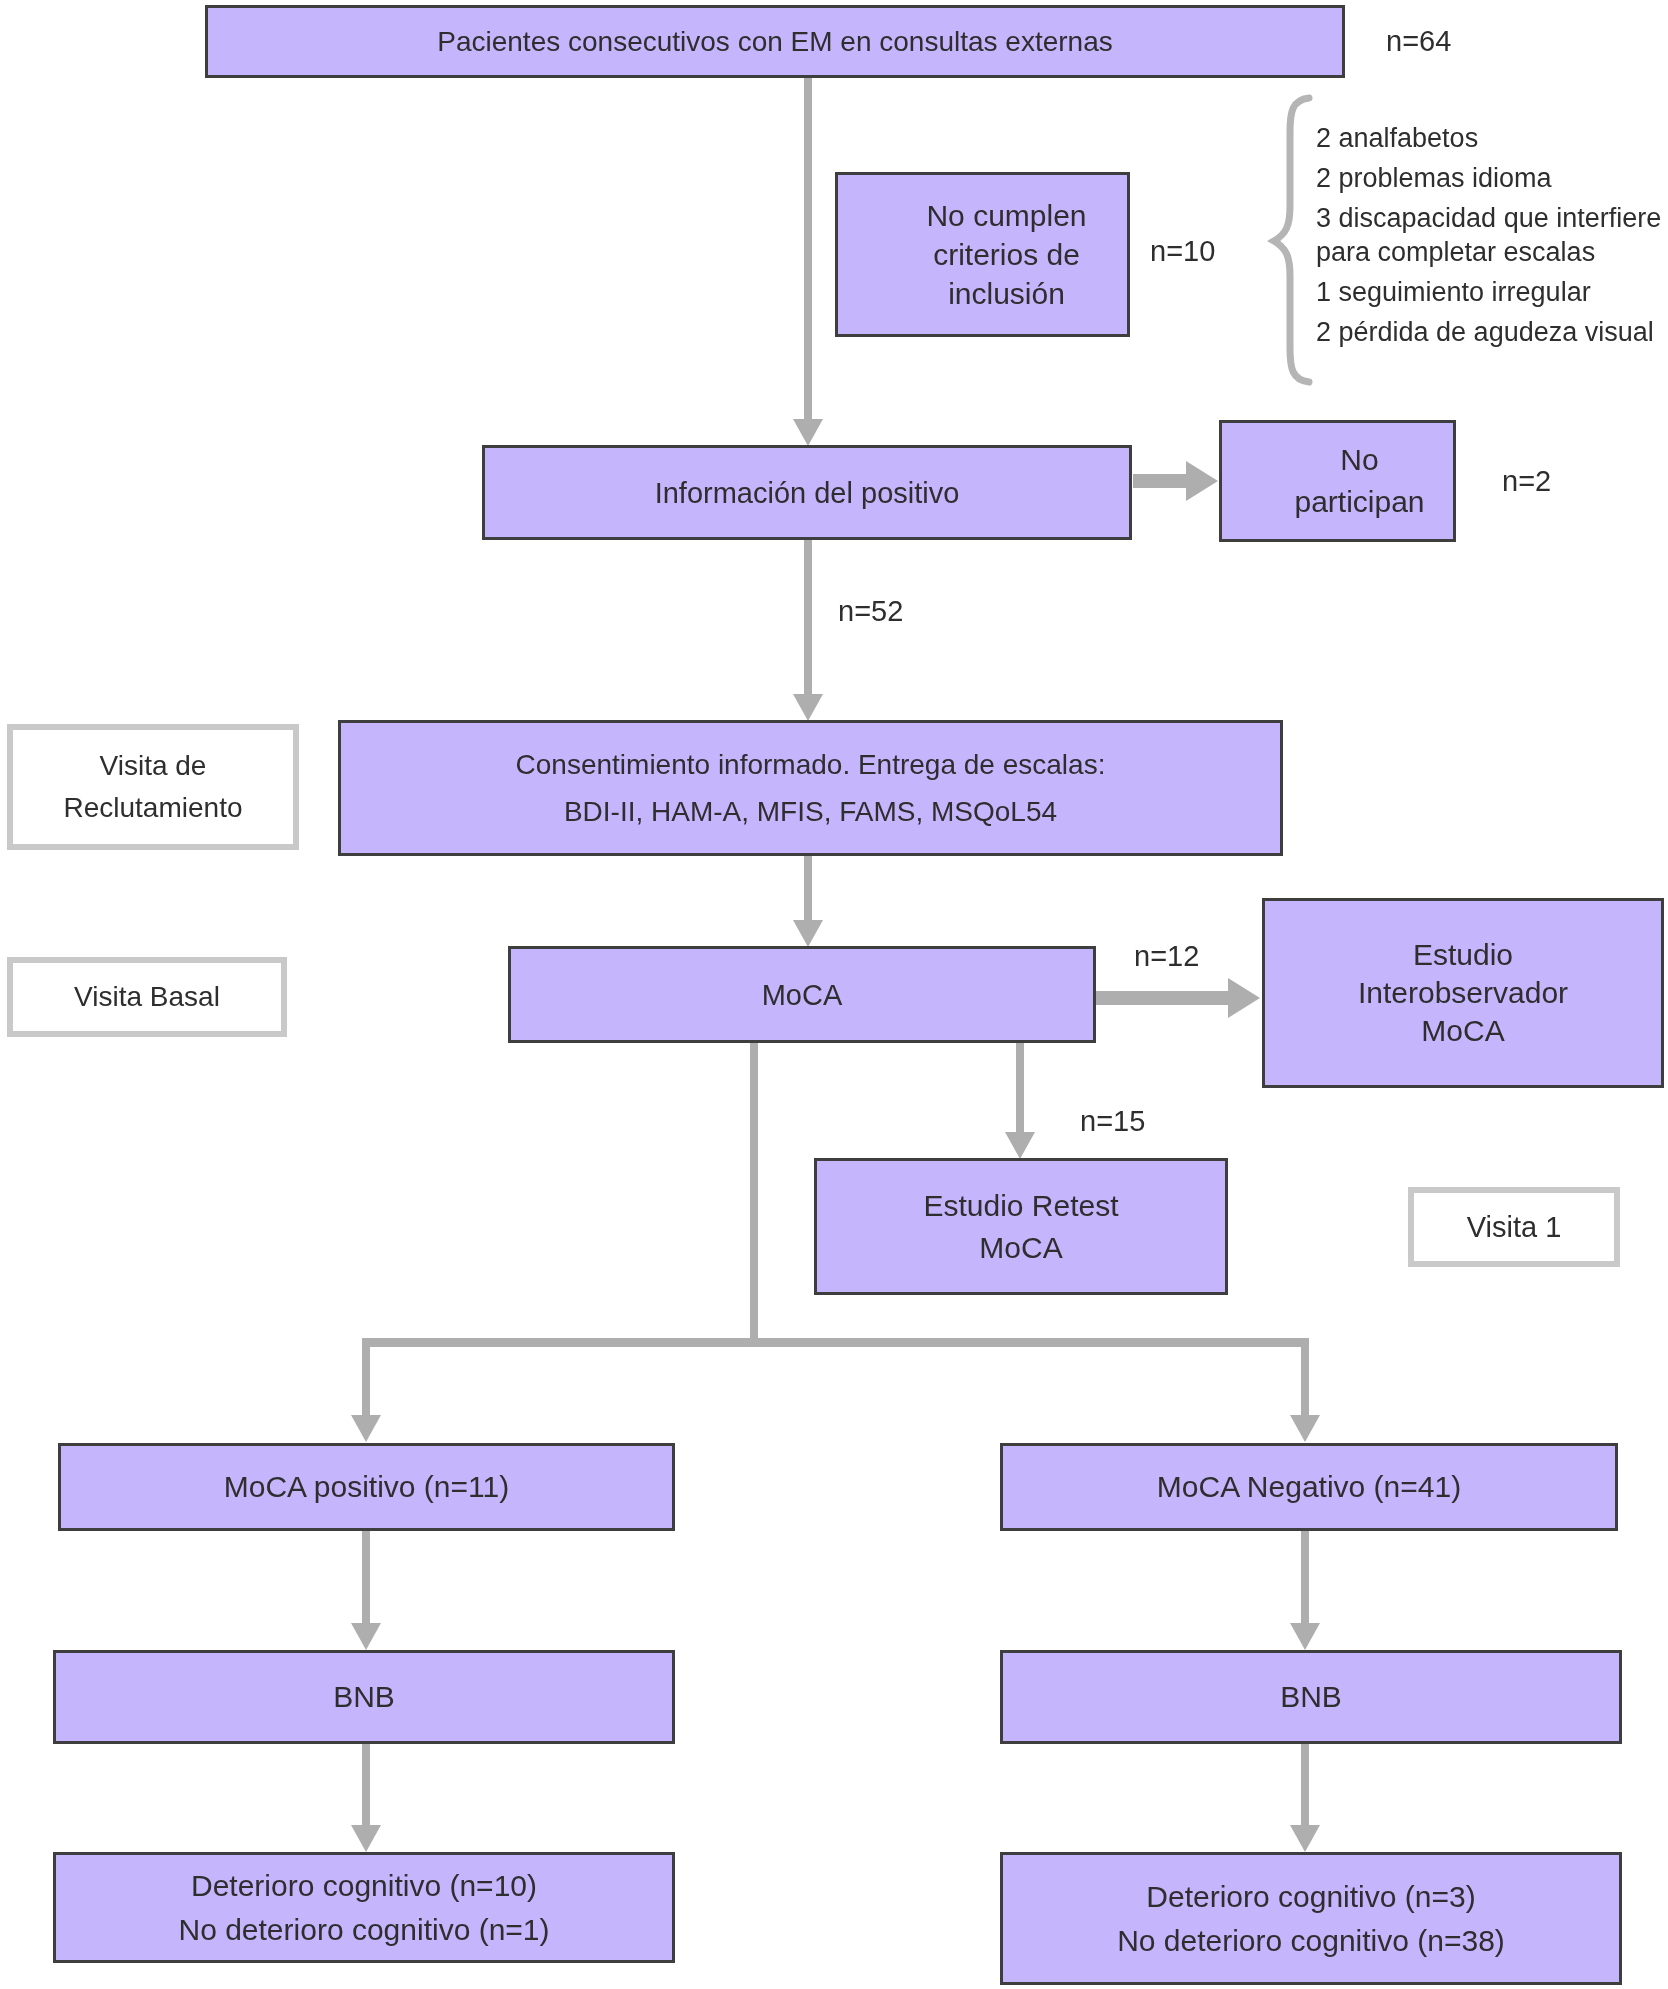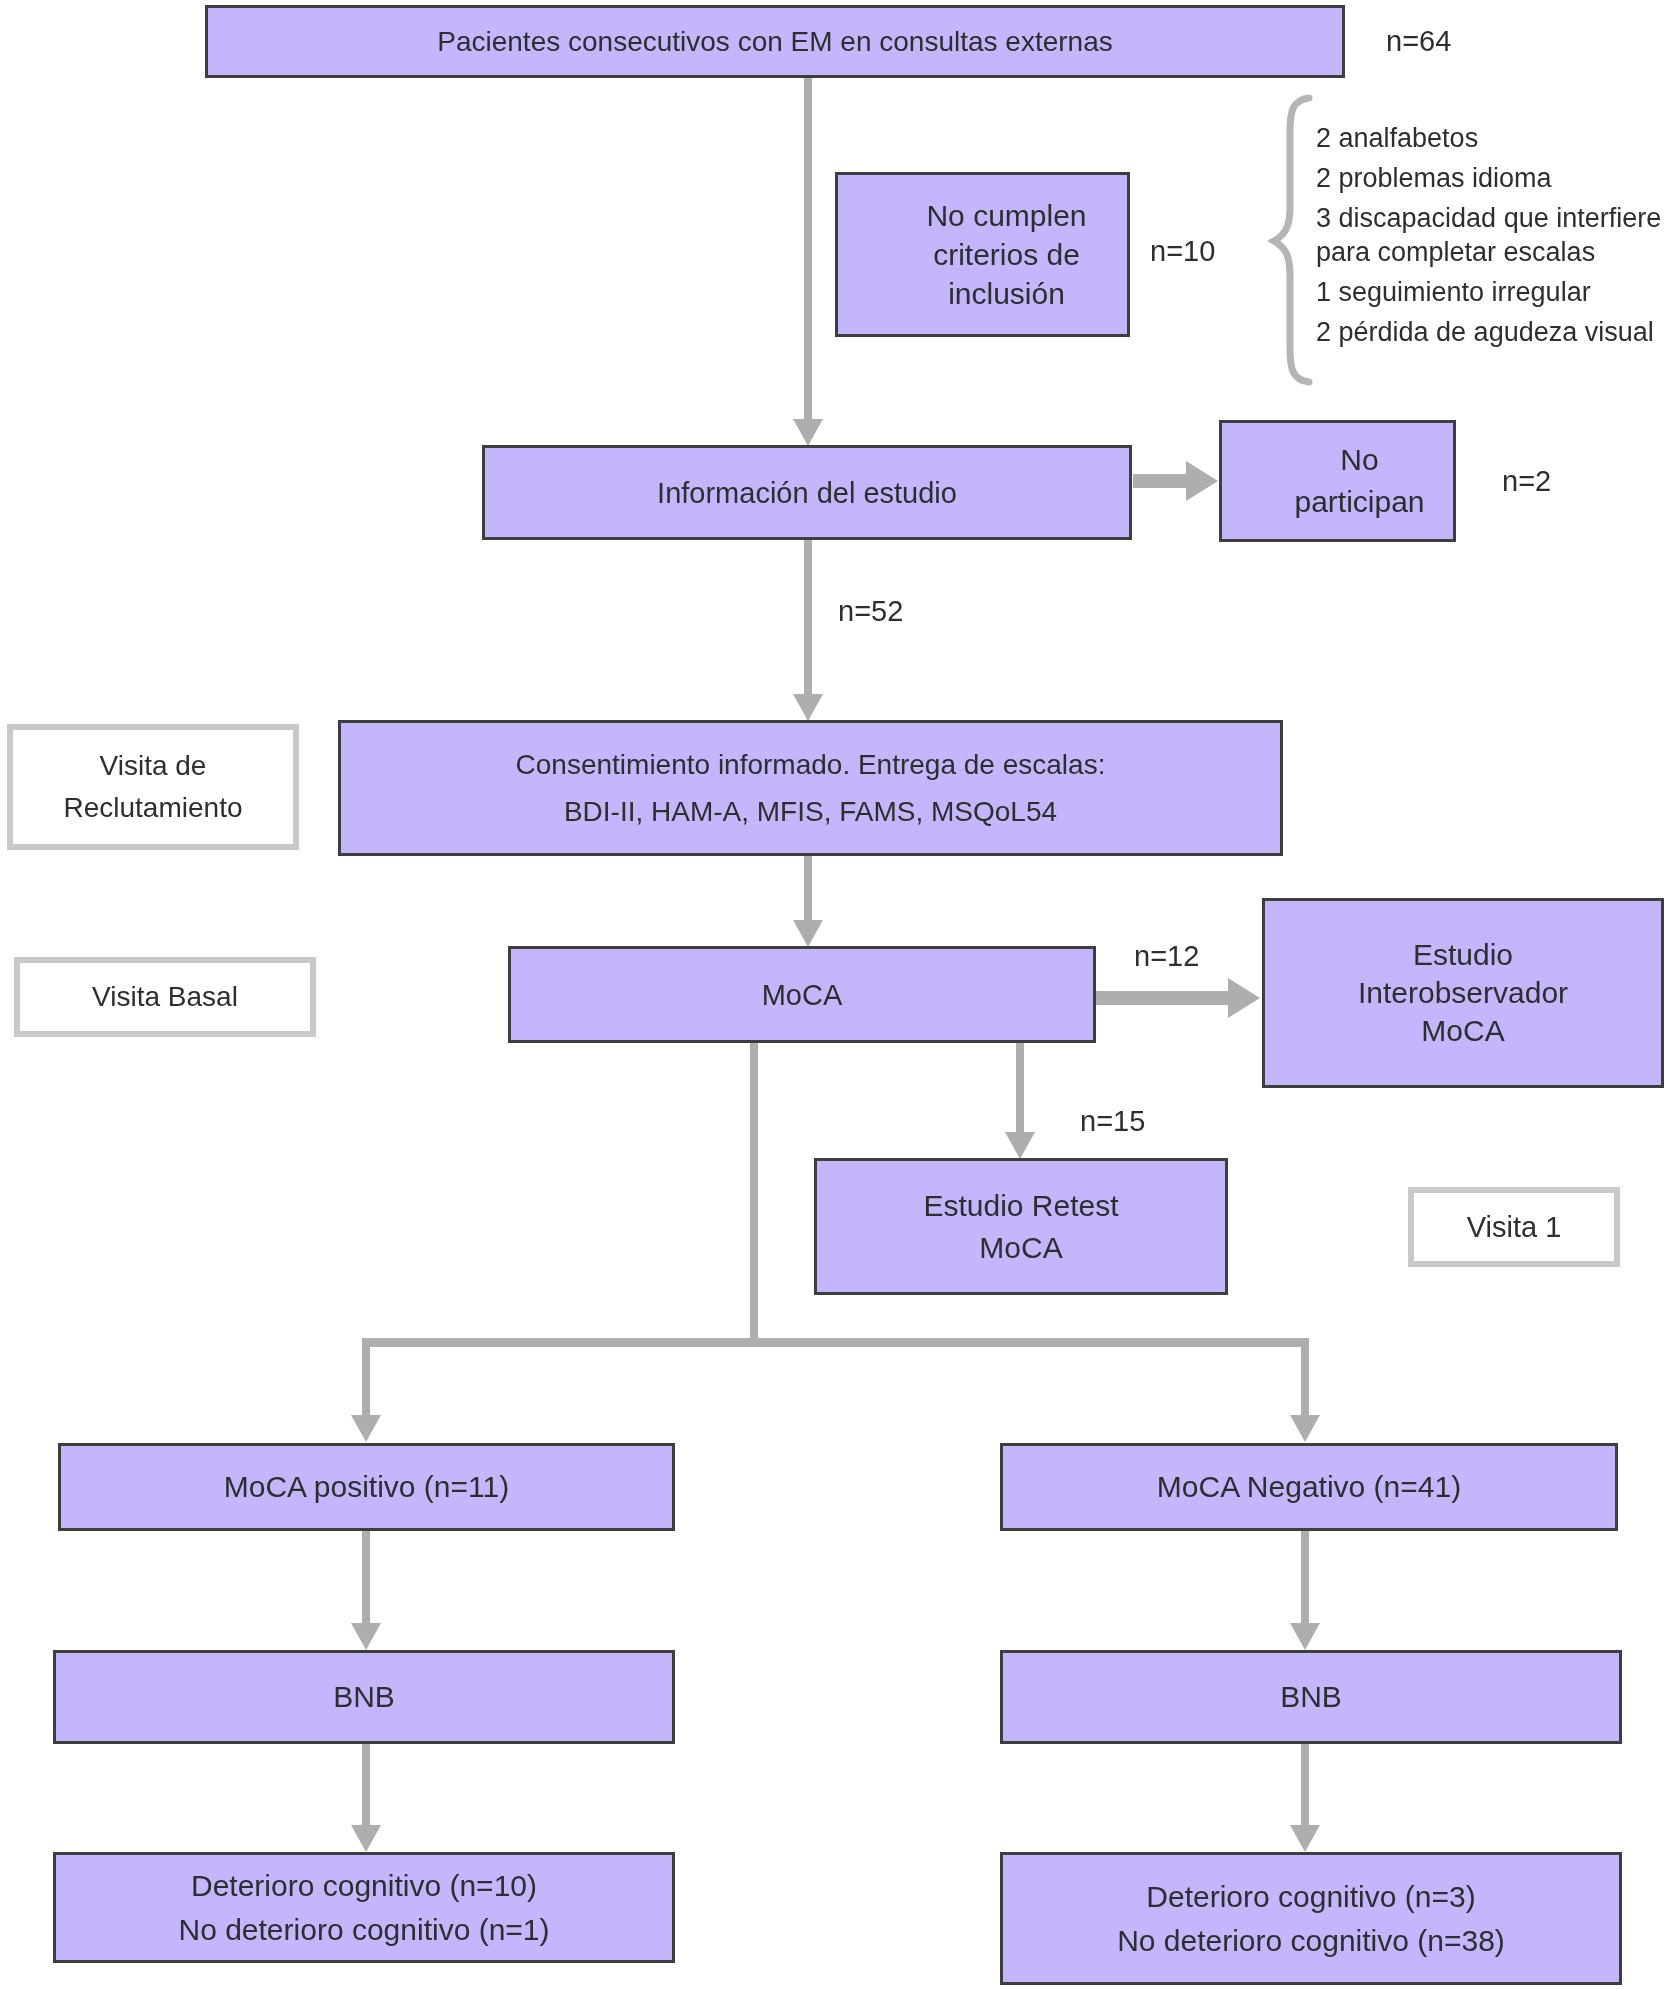--- a/index.html
+++ b/index.html
@@ -136,42 +136,42 @@
   <div class="reasons">
     <div>2 analfabetos</div>
     <div>2 problemas idioma</div>
     <div>3 discapacidad que interfiere</div>
     <div style="margin-top:-6px;">para completar escalas</div>
     <div>1 seguimiento irregular</div>
     <div>2 pérdida de agudeza visual</div>
   </div>
 
   <div class="box" style="left:482px;top:445px;width:650px;height:95px;">
-    <span>Información del estudio</span>
+    <span>Información del positivo</span>
   </div>
 
   <div class="box left-align" style="left:1219px;top:420px;width:237px;height:122px;padding-left:44px;font-size:30px;line-height:42px;">
     <span>No</span>
     <span>participan</span>
   </div>
   <div class="nlabel" style="left:1502px;top:465px;">n=2</div>
 
   <div class="nlabel" style="left:838px;top:595px;">n=52</div>
 
   <div class="stage" style="left:7px;top:724px;width:292px;height:126px;font-size:28px;">
     <span>Visita de</span>
     <span>Reclutamiento</span>
   </div>
 
   <div class="box" style="left:338px;top:720px;width:945px;height:136px;font-size:28px;line-height:47px;">
     <span>Consentimiento informado. Entrega de escalas:</span>
     <span>BDI-II, HAM-A, MFIS, FAMS, MSQoL54</span>
   </div>
 
-  <div class="stage" style="left:7px;top:957px;width:302px;height:80px;font-size:28px;margin-left:7px;">
+  <div class="stage" style="left:7px;top:957px;width:280px;height:80px;font-size:28px;">
     <span>Visita Basal</span>
   </div>
 
   <div class="box" style="left:508px;top:946px;width:588px;height:97px;">
     <span>MoCA</span>
   </div>
   <div class="nlabel" style="left:1134px;top:940px;">n=12</div>
 
   <div class="box" style="left:1262px;top:898px;width:402px;height:190px;font-size:30px;line-height:38px;">
     <span>Estudio</span>

